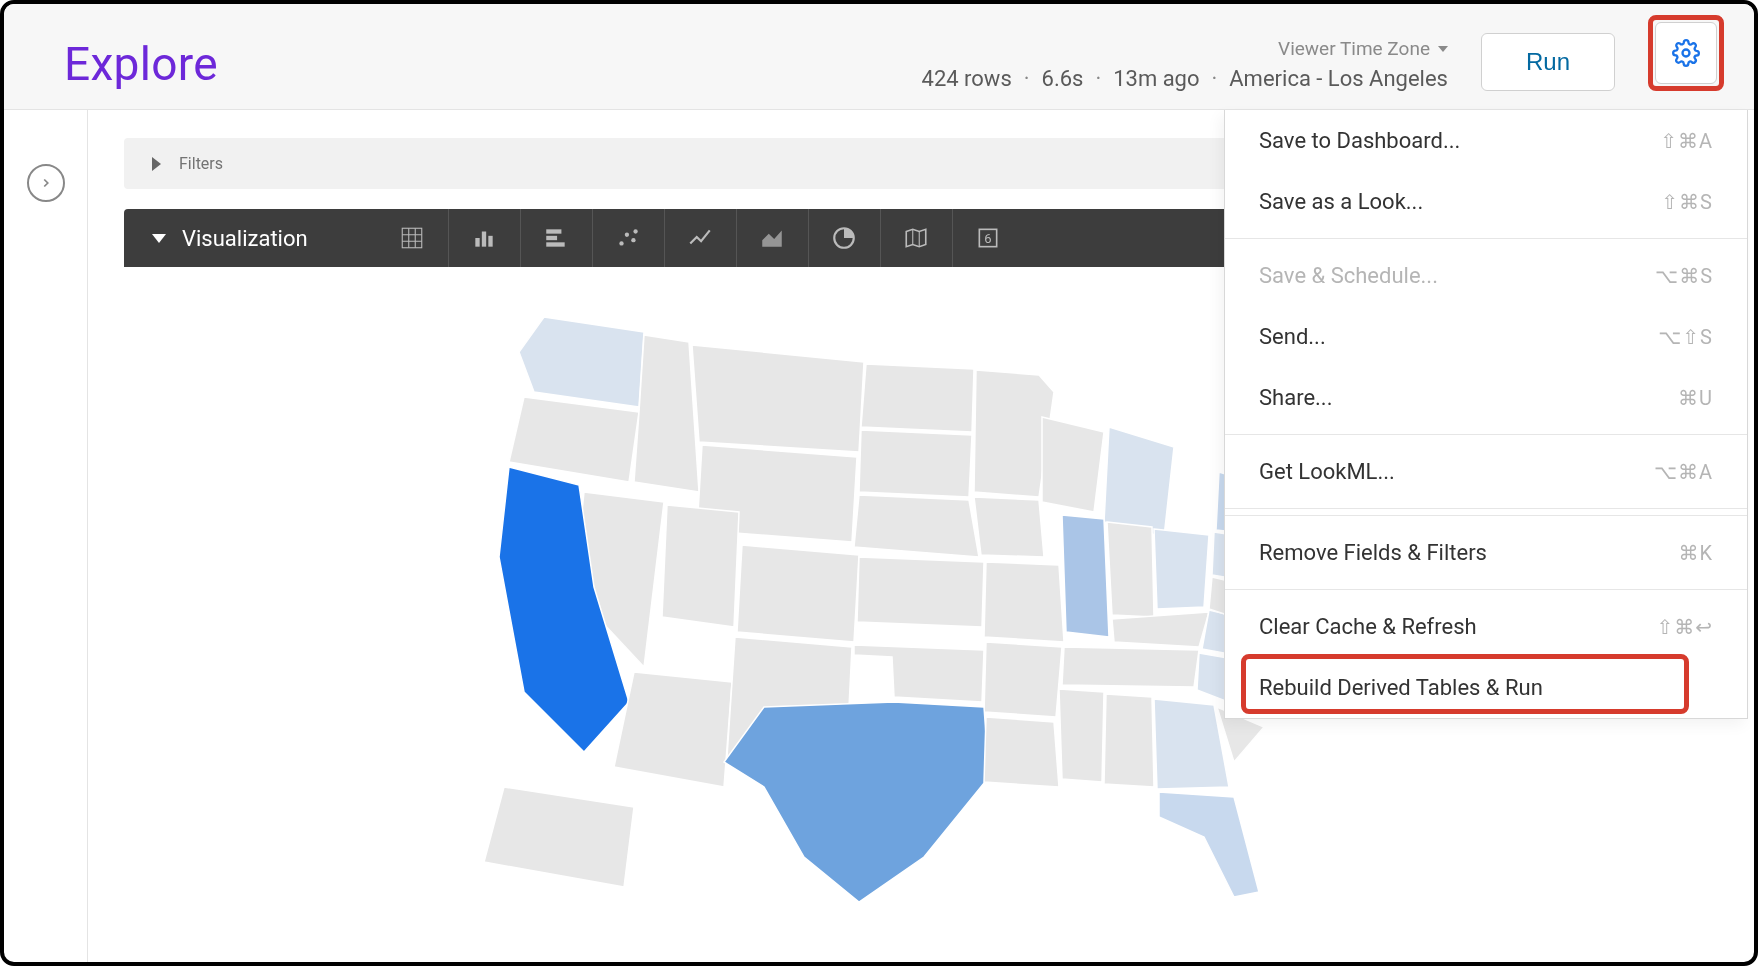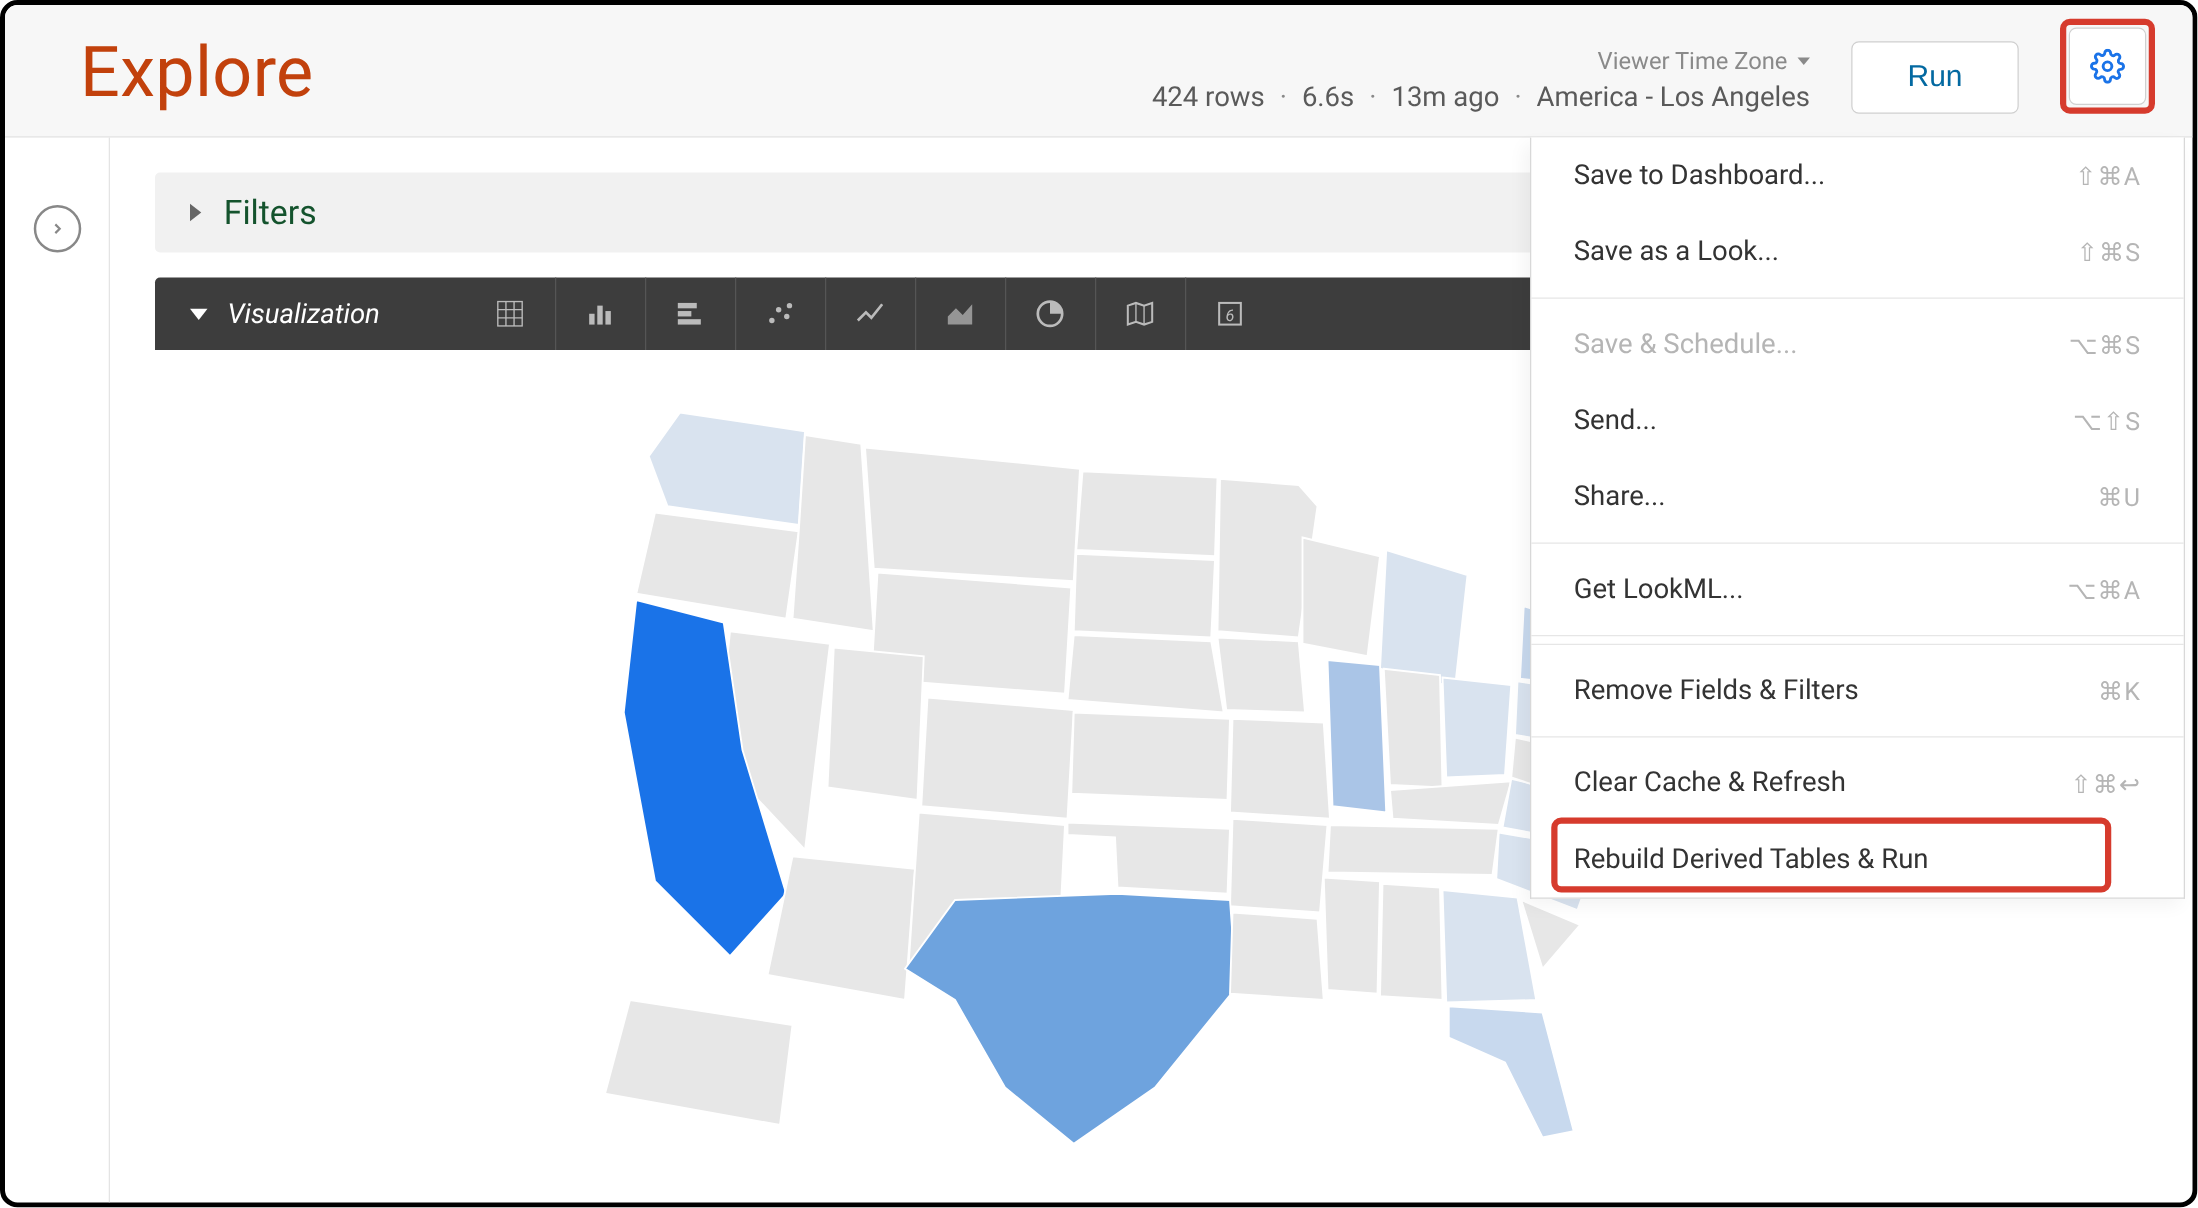--- a/index.html
+++ b/index.html
@@ -22,23 +22,23 @@
   .header {
     display: flex;
     align-items: flex-end;
     justify-content: space-between;
     padding: 20px 30px 18px 60px;
     background: #f7f7f7;
     border-bottom: 1px solid #e4e4e4;
     height: 106px;
   }
   .header-title {
-    font-size: 56px;
+    font-size: 46px;
     font-weight: 400;
-    color: #c2410c;
+    color: #6d28d9;
     letter-spacing: 0.3px;
   }
   .header-right {
     display: flex;
     align-items: flex-end;
     gap: 33px;
   }
   .header-meta {
     display: flex;
     flex-direction: column;
@@ -116,40 +116,39 @@
     padding: 28px 36px 0 36px;
     position: relative;
   }
   .filters-bar {
     background: #f1f1f1;
     border-radius: 4px;
     padding: 16px 28px;
     display: flex;
     align-items: center;
     gap: 18px;
-    font-size: 27px;
-    color: #14532d;
+    font-size: 16px;
+    color: #737373;
     cursor: pointer;
     margin-bottom: 20px;
   }
   .filters-bar .tri {
     width: 0; height: 0;
     border-top: 7px solid transparent;
     border-bottom: 7px solid transparent;
     border-left: 9px solid #666;
   }
   .viz-bar {
     background: #3d3d3d;
     border-radius: 4px 4px 0 0;
     display: flex;
     align-items: center;
     height: 58px;
     color: #fff;
     font-size: 22px;
-    font-style: italic;
   }
   .viz-label {
     display: flex;
     align-items: center;
     gap: 16px;
     padding: 0 28px;
     cursor: pointer;
   }
   .viz-label .tri-down {
     width: 0; height: 0;

